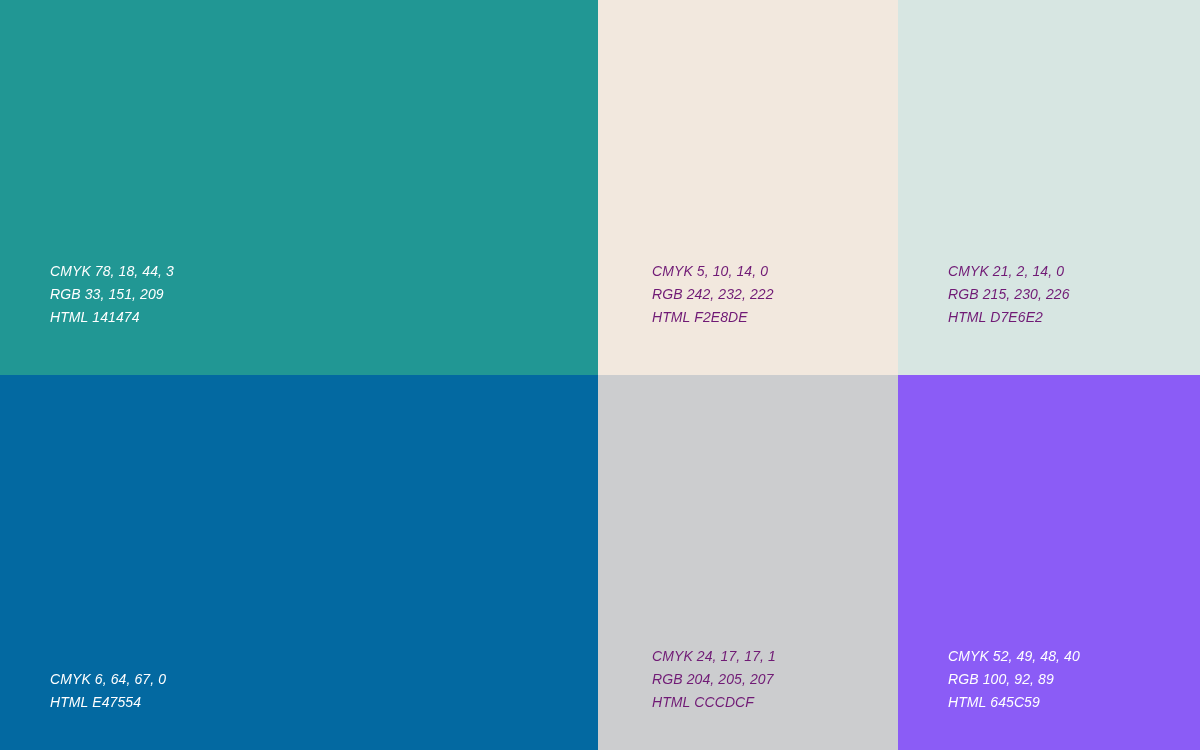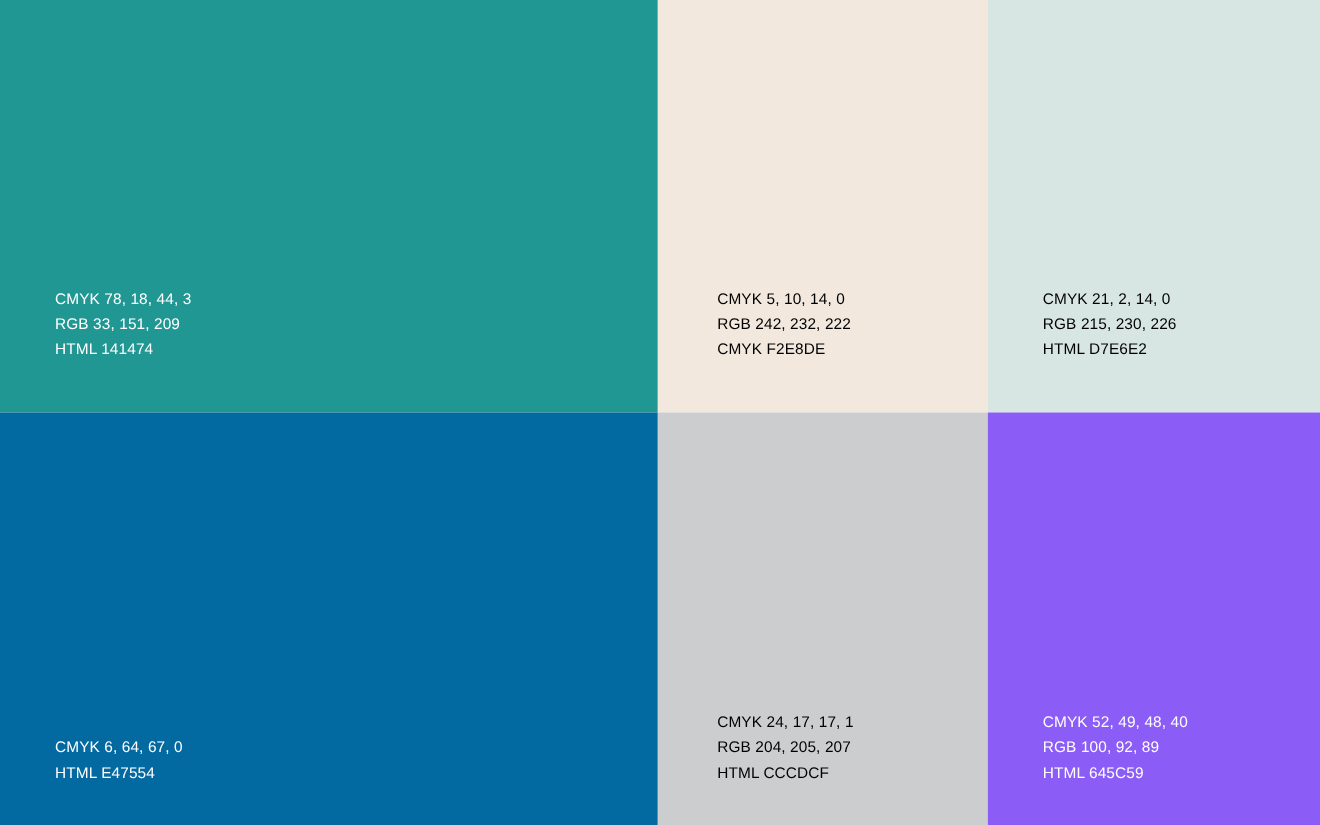--- a/index.html
+++ b/index.html
@@ -1,16 +1,16 @@
 <!DOCTYPE html>
 <html><head>
 <meta charset="utf-8">
 <title>Color Palette</title>
 <style>
-  * { margin: 0; padding: 0; box-sizing: border-box; }
+  * { margin: 0; padding: 0; box-sizing: border-box; font-style: italic; }
 
   html, body {
     width: 1200px;
     height: 750px;
     overflow: hidden;
     background: #ffffff;
     font-family: "Liberation Sans", "DejaVu Sans", sans-serif;
   }
 
   .palette {
@@ -41,40 +41,40 @@
     letter-spacing: 0.1px;
     white-space: nowrap;
   }
 
   .swatch.col-mid .specs { padding-left: 54px; }
   .swatch.col-right .specs { }
 
   .spec-line { display: block; }
 
   .light-text .specs { color: #ffffff; }
-  .dark-text  .specs { color: #000000; }
+  .dark-text  .specs { color: #701a75; }
 </style>
 </head>
 <body>
 
 <div class="palette">
 
   <div class="swatch row-top col-left light-text" style="background-color: rgb(33, 151, 148);">
     <div class="specs">
       <span class="spec-line">CMYK 78, 18, 44, 3</span>
       <span class="spec-line">RGB 33, 151, 209</span>
       <span class="spec-line">HTML 141474</span>
     </div>
   </div>
 
   <div class="swatch row-top col-mid dark-text" style="background-color: rgb(242, 232, 222);">
     <div class="specs">
       <span class="spec-line">CMYK 5, 10, 14, 0</span>
       <span class="spec-line">RGB 242, 232, 222</span>
-      <span class="spec-line">CMYK F2E8DE</span>
+      <span class="spec-line">HTML F2E8DE</span>
     </div>
   </div>
 
   <div class="swatch row-top col-right dark-text" style="background-color: rgb(215, 230, 226);">
     <div class="specs">
       <span class="spec-line">CMYK 21, 2, 14, 0</span>
       <span class="spec-line">RGB 215, 230, 226</span>
       <span class="spec-line">HTML D7E6E2</span>
     </div>
   </div>

